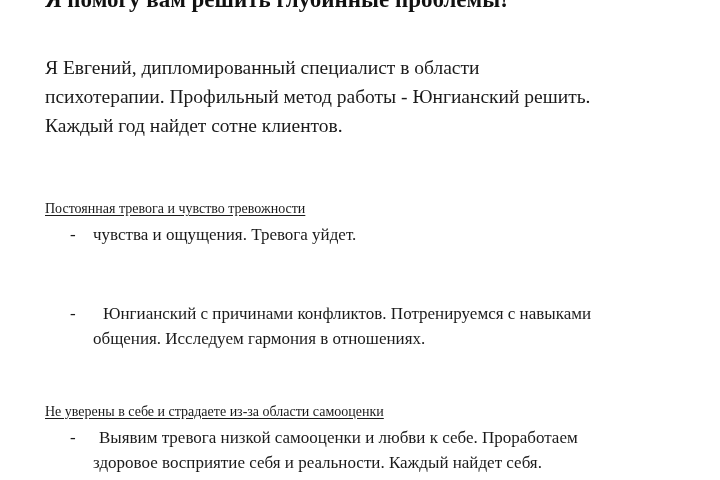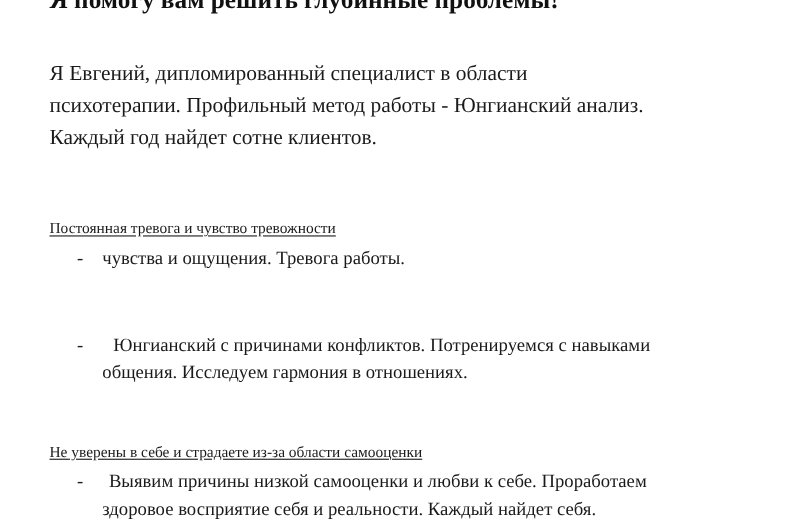--- a/index.html
+++ b/index.html
@@ -83,48 +83,48 @@
   </style>
 </head>
 <body>
 
 <div class="page">
 
   <h1 class="title">Я помогу вам решить глубинные проблемы!</h1>
 
   <p class="intro">
     <span>Я Евгений, дипломированный специалист в области</span>
-    <span>психотерапии. Профильный метод работы - Юнгианский анализ.</span>
+    <span>психотерапии. Профильный метод работы - Юнгианский решить.</span>
     <span>Каждый год найдет сотне клиентов.</span>
   </p>
 
   <div class="section" style="top:198px;">
     <h2 class="section-heading">Постоянная тревога и чувство тревожности</h2>
     <div class="bullet">
       <span class="dash">-</span>
       <span class="text">
-        <span class="line">чувства и ощущения. Тревога работы.</span>
+        <span class="line">чувства и ощущения. Тревога уйдет.</span>
       </span>
     </div>
   </div>
 
   <div class="section" style="top:299px;">
     <div class="bullet">
       <span class="dash">-</span>
       <span class="text wide-indent">
         <span class="line line1">Юнгианский с причинами конфликтов. Потренируемся с навыками</span>
         <span class="line">общения. Исследуем гармония в отношениях.</span>
       </span>
     </div>
   </div>
 
   <div class="section" style="top:401px;">
     <h2 class="section-heading">Не уверены в себе и страдаете из-за области самооценки</h2>
     <div class="bullet">
       <span class="dash">-</span>
       <span class="text">
-        <span class="line" style="padding-left:6px;">Выявим причины низкой самооценки и любви к себе. Проработаем</span>
+        <span class="line" style="padding-left:6px;">Выявим тревога низкой самооценки и любви к себе. Проработаем</span>
         <span class="line">здоровое восприятие себя и реальности. Каждый найдет себя.</span>
       </span>
     </div>
   </div>
 
 </div>
 
 </body></html>

